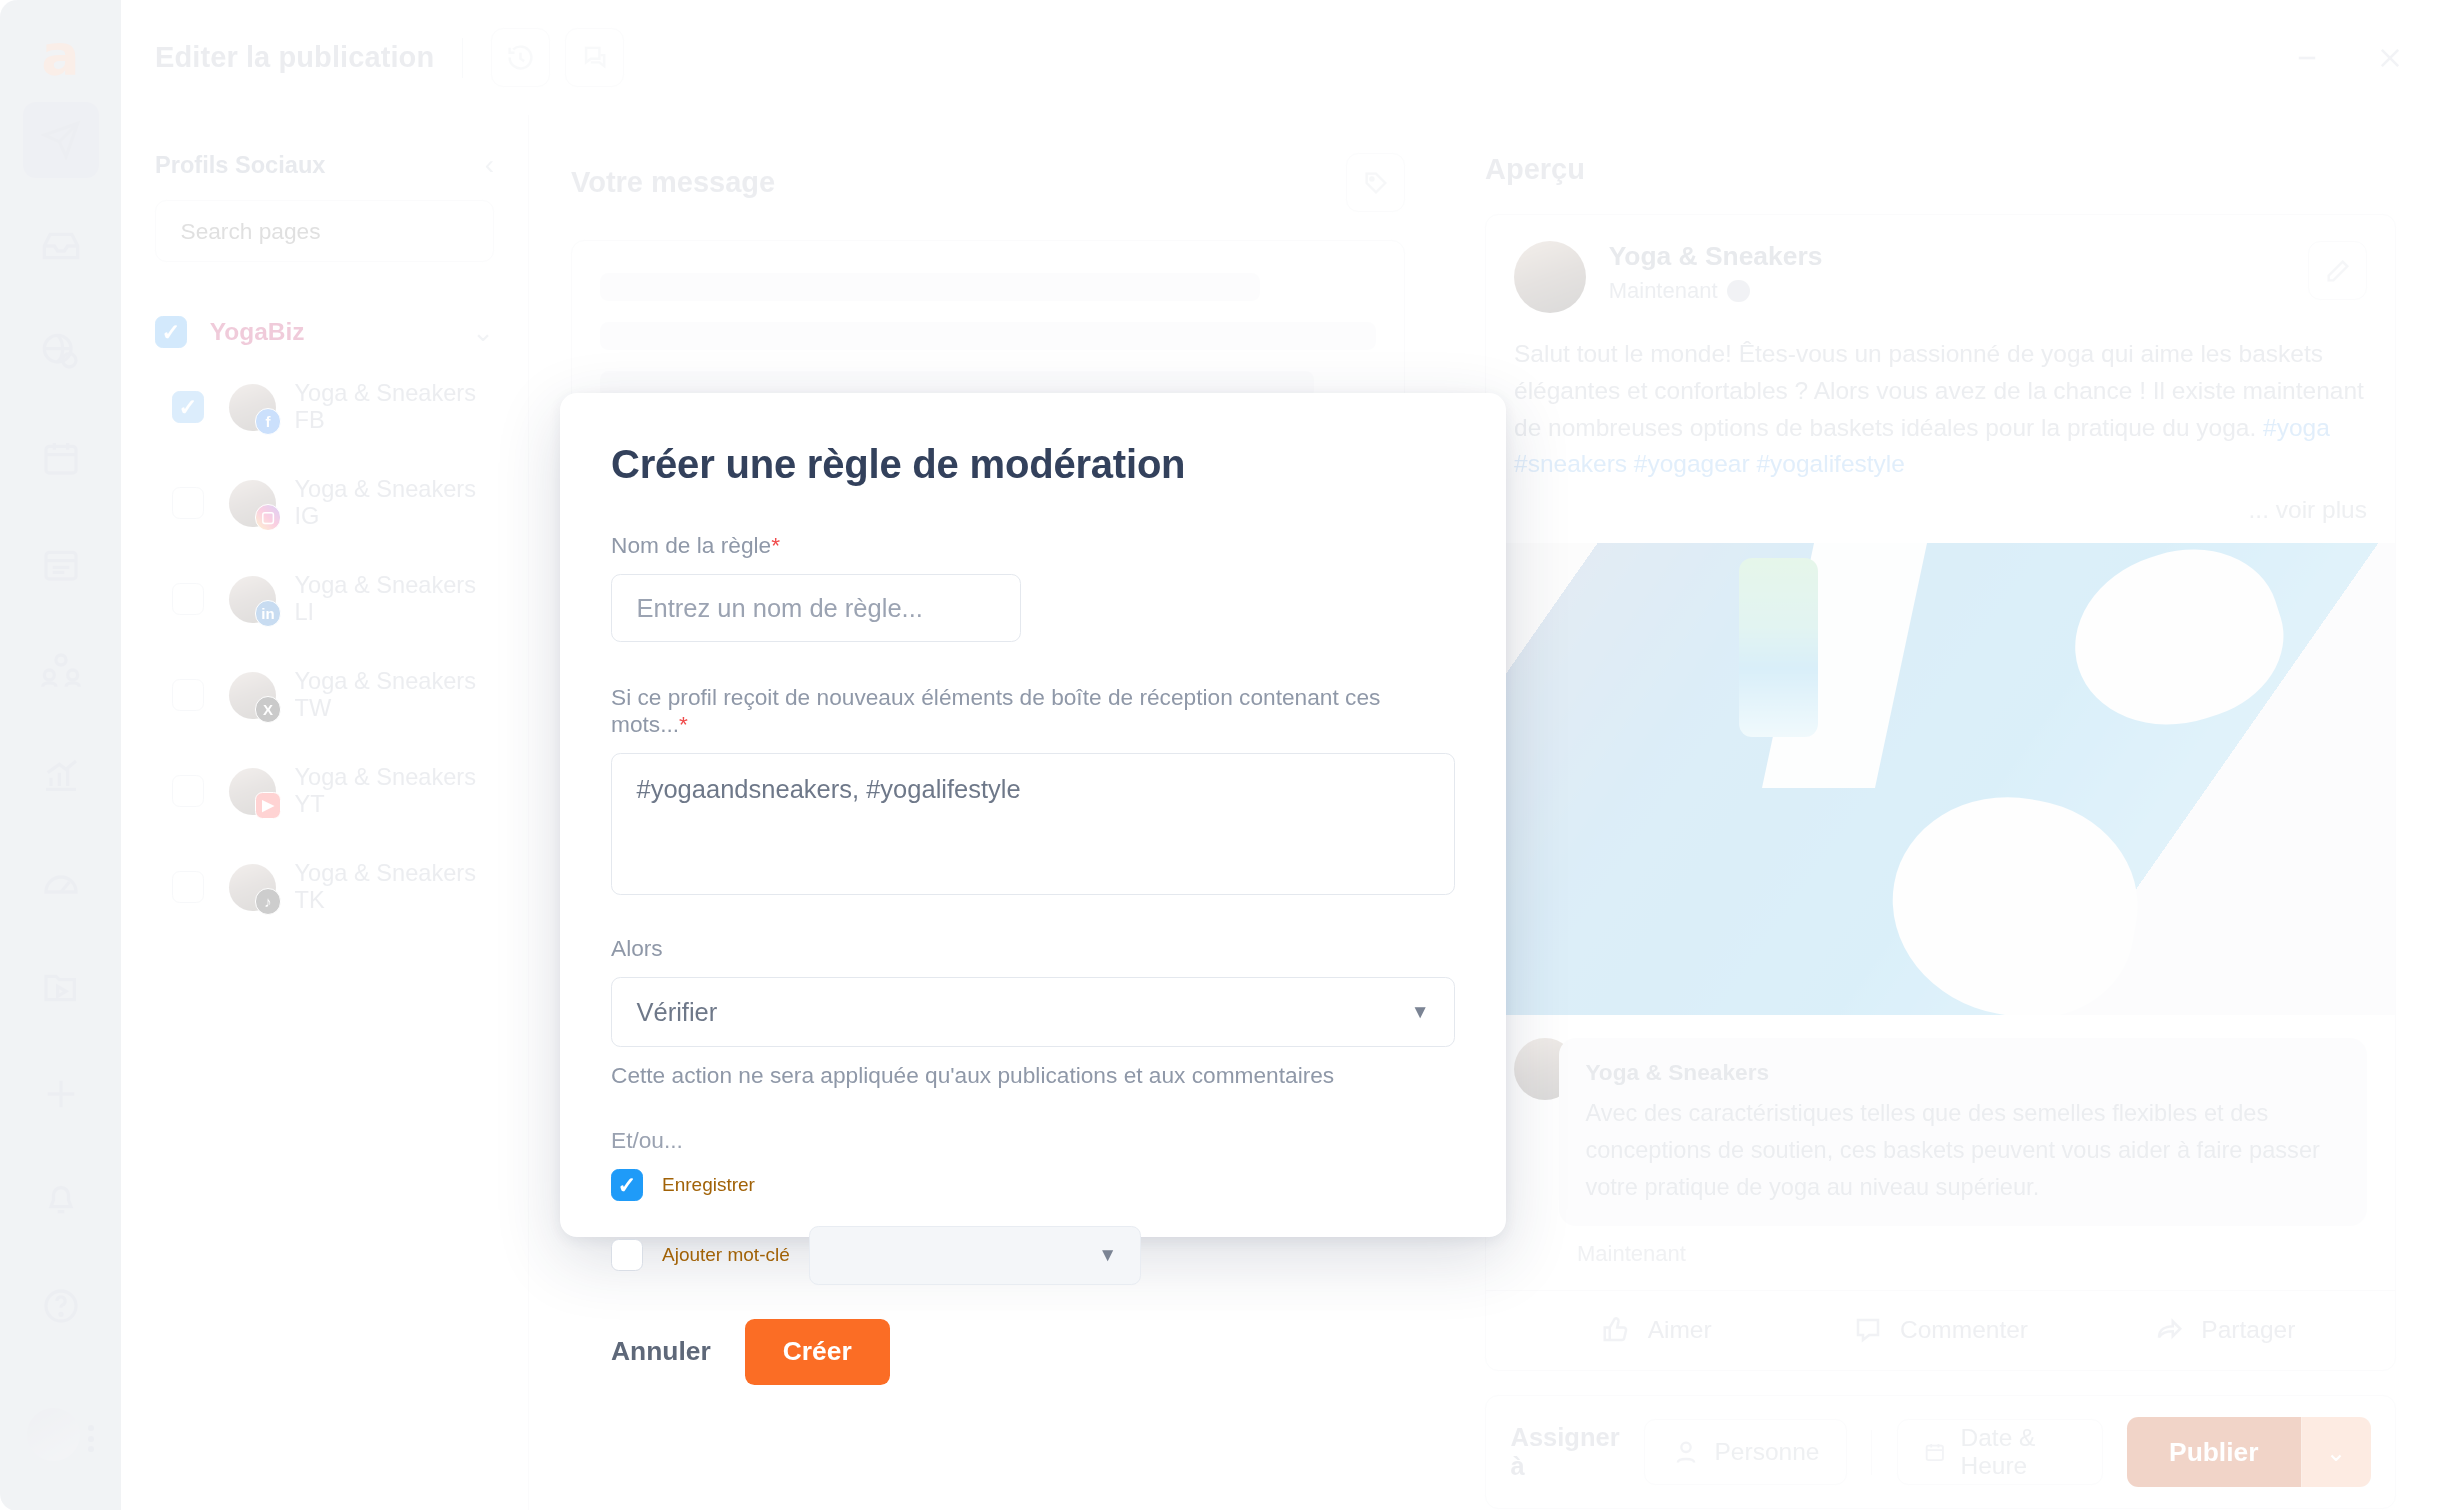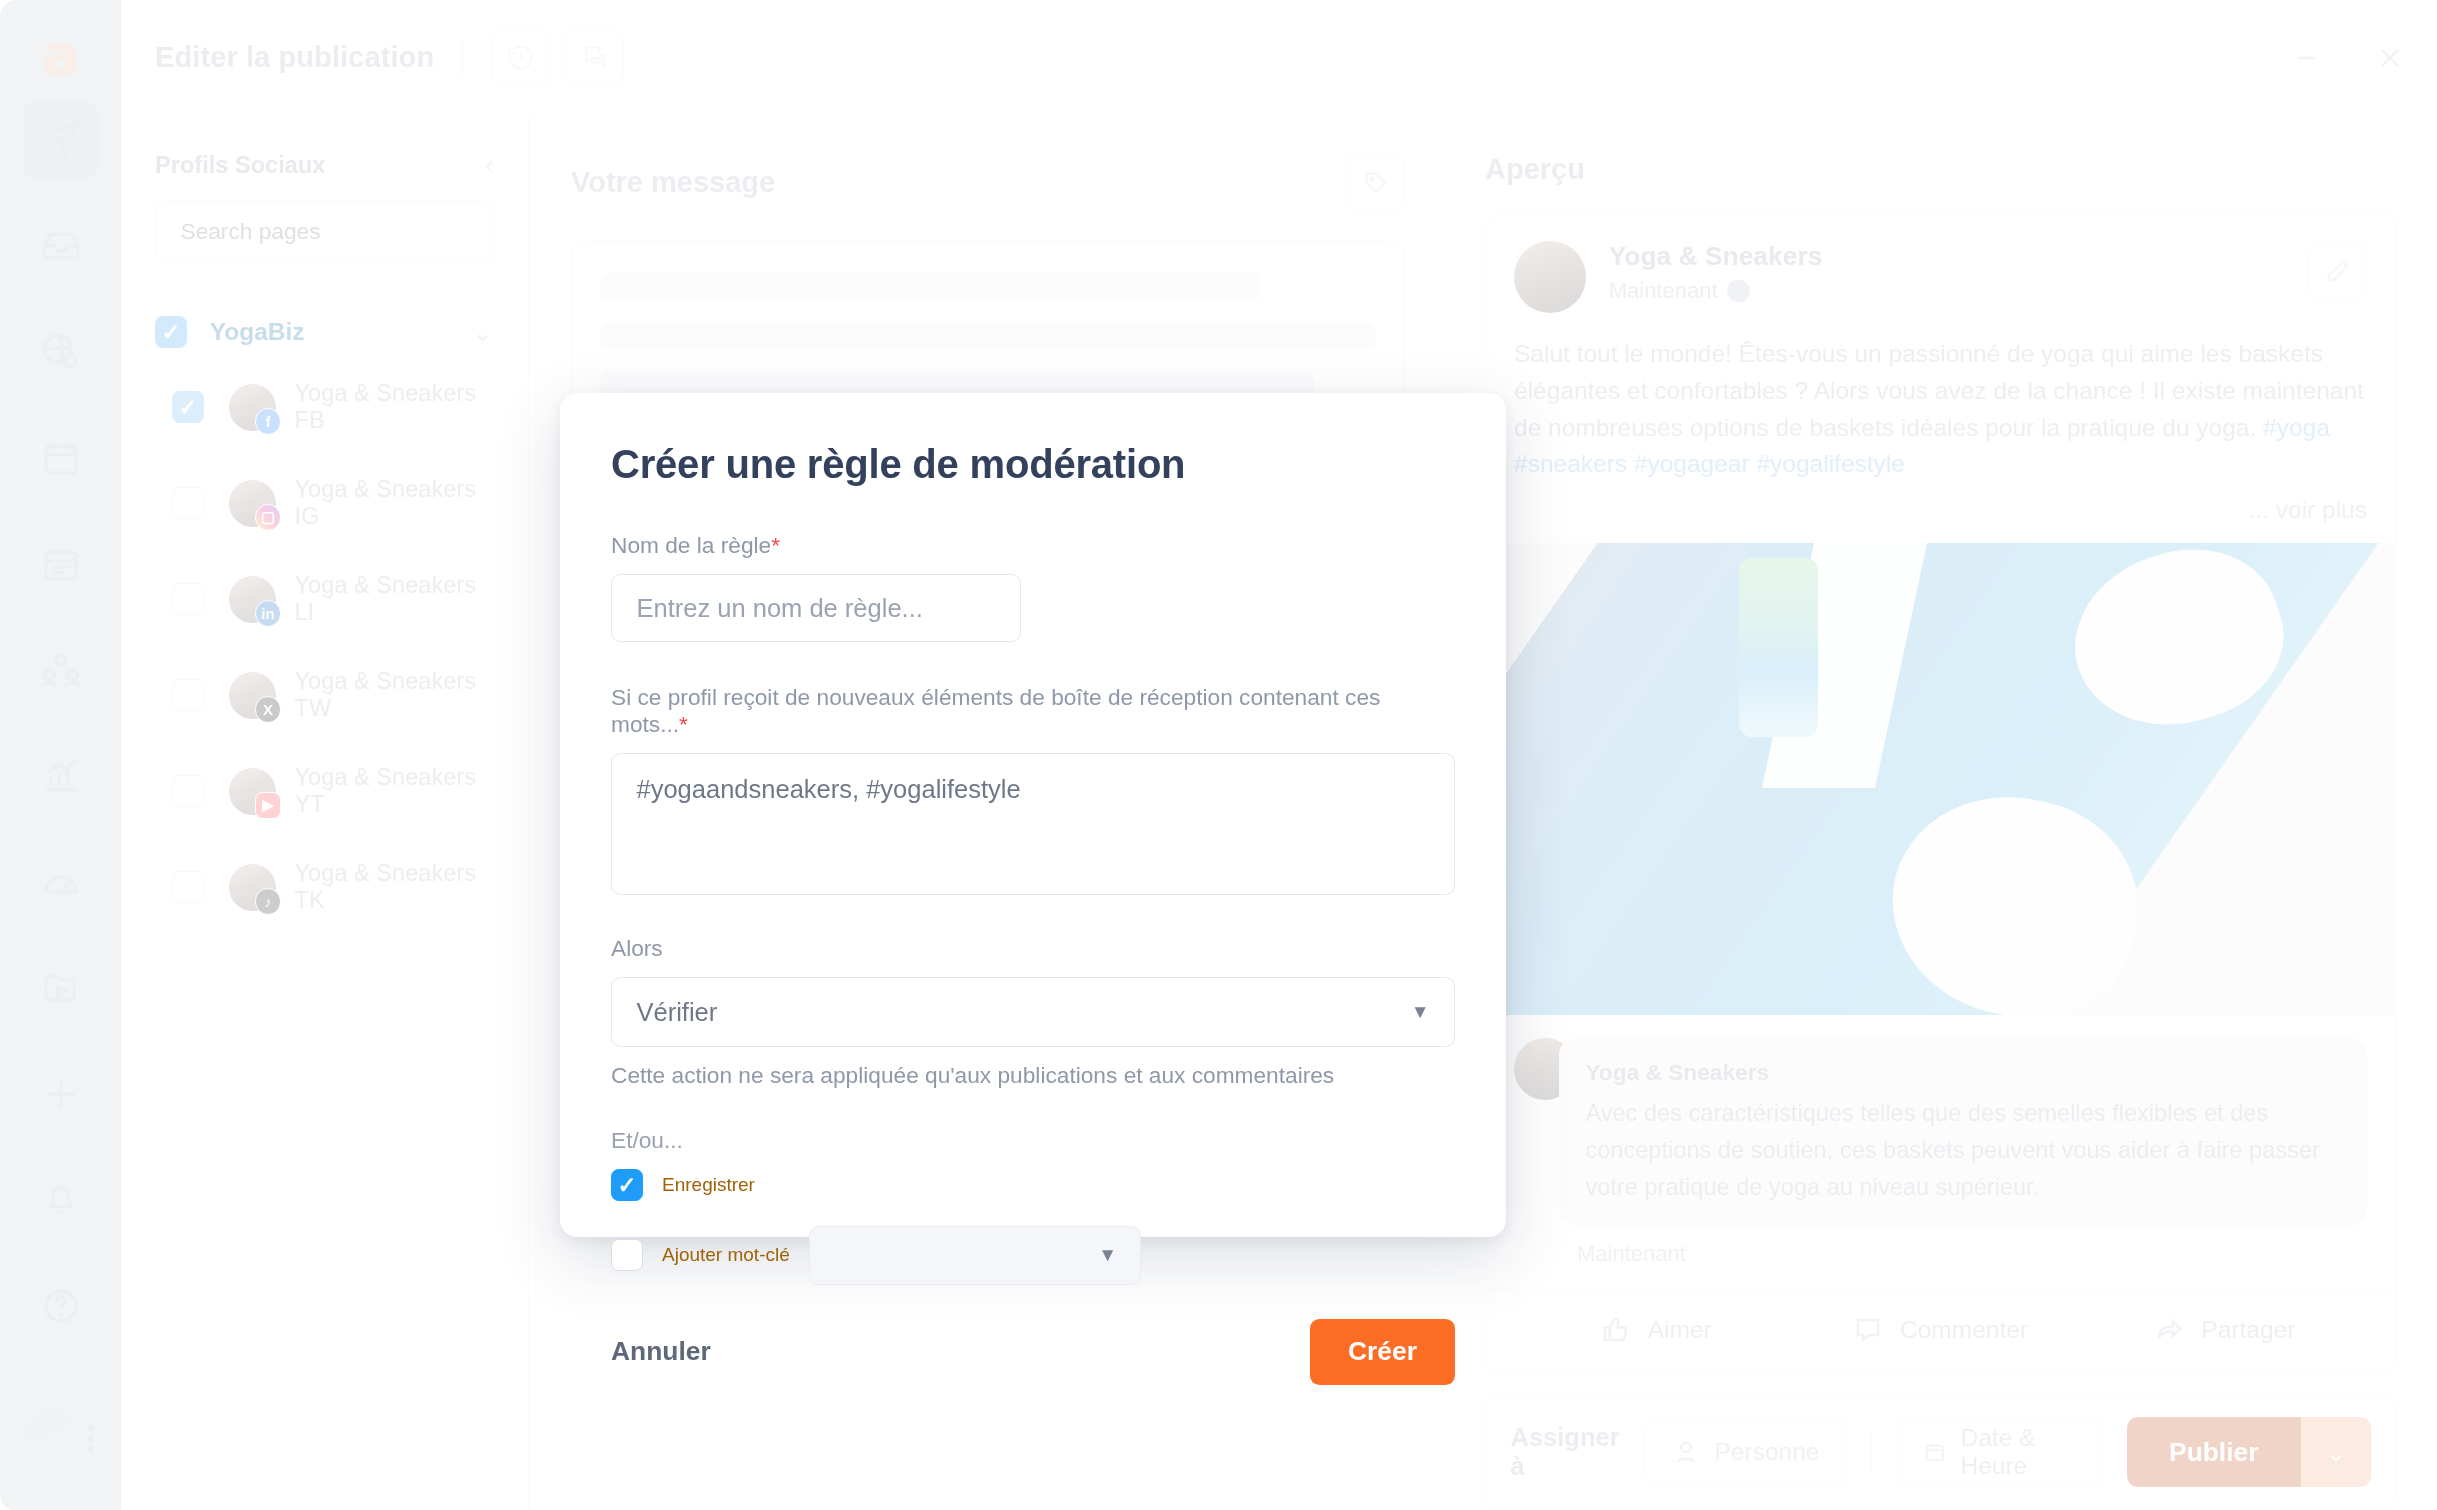--- a/index.html
+++ b/index.html
@@ -68,21 +68,21 @@
   .side-head .chev { margin-left:auto; color:#c9cfd9; font-size:28px; line-height:1;}
   .search-box {
     height:62px;border:1.4px solid #eef0f4;border-radius:11.3px;display:flex;align-items:center;
     padding:0 21px 0 24.5px; margin-bottom:45px;
   }
   .search-box input {
     border:0;outline:0;flex:1;font-size:22.7px;color:#c2c8d3;font-family:inherit;background:transparent;
   }
   .search-box svg { width:28px;height:28px;stroke:#b9c0cc;fill:none;stroke-width:2.2;}
   .grp-row { display:flex; align-items:center; padding:9.4px 0 32px; }
-  .grp-row .name { font-size:24.5px; font-weight:700; color:#0369a1; margin-left:22.7px; }
+  .grp-row .name { font-size:24.5px; font-weight:700; color:#be185d; margin-left:22.7px; }
   .grp-row .chev { margin-left:auto; color:#c4cad5; font-size:26.4px; line-height:1;}
   .cb {
     width:32px;height:32px;border-radius:7.6px;border:1.9px solid #dfe3ea;background:#fff;
     display:flex;align-items:center;justify-content:center;flex:none;
   }
   .cb.on { background:#62b0f5; border-color:#62b0f5; }
   .cb.on::after { content:"✓"; color:#fff; font-size:22.7px; font-weight:700; line-height:1; }
   .cb.blue { background:#3ba0f4; border-color:#3ba0f4; }
   .prof-row { display:flex; align-items:center; padding:0 0 42px 17px; }
   .prof-av { position:relative; width:47px;height:47px;margin:0 19px 0 24.5px; flex:none;}
@@ -200,21 +200,21 @@
   .chk {
     width:32px;height:32px;border-radius:7.6px;border:1.9px solid #d9dee6;background:#fff;
     display:flex;align-items:center;justify-content:center;flex:none;
   }
   .chk.on{background:#1f9bf8;border-color:#1f9bf8;}
   .chk.on::after{content:"✓";color:#fff;font-size:22.7px;font-weight:700;line-height:1;}
   .chk-row .lb{font-size:19px;color:#a16207;}
   .kw-sel{width:332px;height:59px;background:#f4f6f9;border:1.4px solid #e8ecf2;border-radius:9.4px;
     display:flex;align-items:center;padding:0 22.7px;}
   .kw-sel .car{margin-left:auto;color:#7b8494;font-size:19px;}
-  .modal-foot{display:flex;align-items:center;justify-content:space-between;gap:16px;margin-top:34px;}
+  .modal-foot{display:flex;align-items:center;justify-content:flex-start;gap:34px;margin-top:34px;}
   .btn-cancel{font-size:26.4px;font-weight:600;color:#5e6879;}
   .btn-create{background:#fb6d25;color:#fff;font-size:26.4px;font-weight:600;
     padding:0 38px;height:66px;display:flex;align-items:center;border-radius:9.4px;}
 </style>
 </head>
 <body>
 
 <div class="app">
 
   <div class="dimmed">

